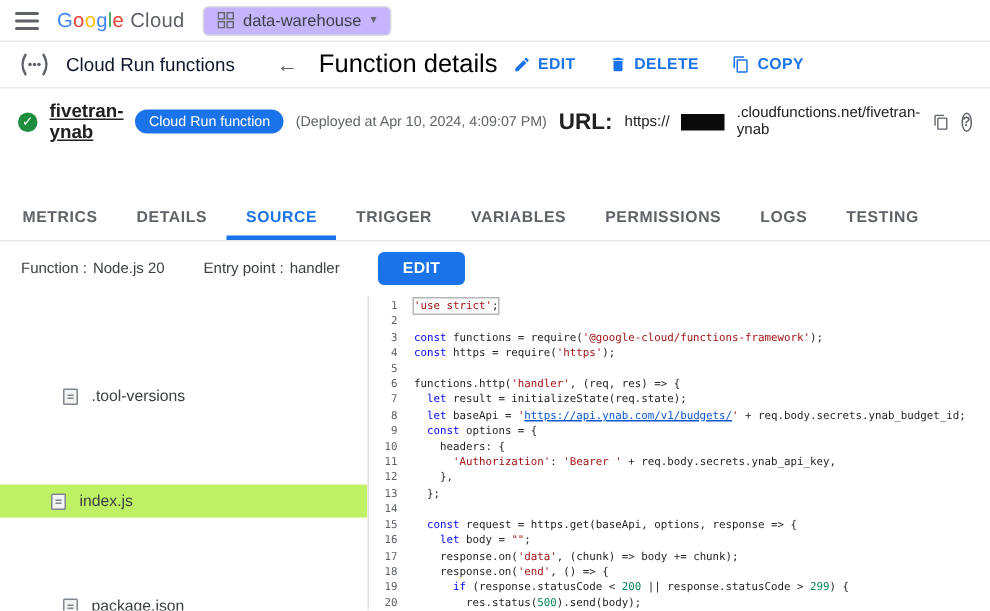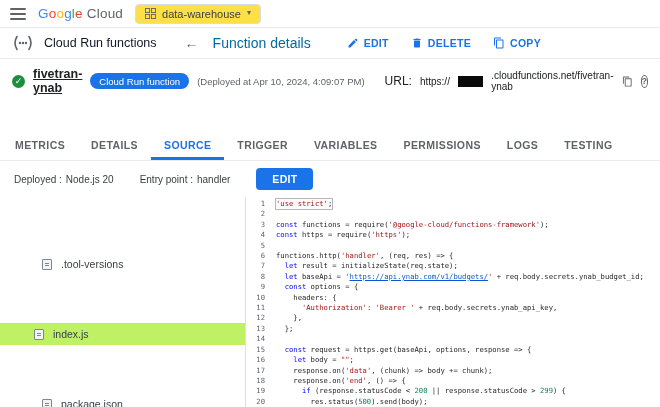--- a/index.html
+++ b/index.html
@@ -6,39 +6,39 @@
   html,body { width:660px; height:407px; overflow:hidden; }
   body { font-family:"Liberation Sans", sans-serif; background:#fff; color:#202124; font-size:12px; }
   .screen { width:660px; height:407px; display:flex; flex-direction:column; }
 
   
   .topbar { height:28px; display:flex; align-items:center; gap:12px; padding:0 10px; border-bottom:1px solid #e8eaed; flex:0 0 auto; }
   .hamburger { width:16px; height:12px; display:flex; flex-direction:column; justify-content:space-between; cursor:pointer; }
   .hamburger i { display:block; height:2px; background:#5f6368; border-radius:1px; }
   .logo { display:flex; align-items:center; gap:4px; font-size:13.5px; font-weight:500; letter-spacing:.2px; }
   .cloud-text { color:#5f6368; }
-  .project-btn { display:flex; align-items:flex-start; gap:6px; border:1px solid #dadce0; border-radius:4px; padding:3px 9px; font-size:11px; color:#3c4043; background:#fde047; cursor:pointer; }
+  .project-btn { display:flex; align-items:flex-start; gap:6px; border:1px solid #dadce0; border-radius:4px; padding:3px 9px; font-size:11px; color:#3c4043; background:#c4b5fd; cursor:pointer; }
   .caret { font-size:8px; color:#5f6368; }
 
   
   .header2 { height:31px; display:flex; align-items:center; gap:10px; padding:0 12px; border-bottom:1px solid #e8eaed; flex:0 0 auto; }
   .product-name { font-size:12.5px; color:#0f172a; margin-right:14px; white-space:nowrap; }
   .back-arrow { font-size:14px; color:#5f6368; cursor:pointer; padding:0 4px; }
-  .page-title { font-size:14px; color:#0369a1; margin-right:26px; }
+  .page-title { font-size:17px; color:#000000; }
   .hdr-actions { display:flex; gap:22px; align-items:center; }
   .hdr-action { display:flex; align-items:center; gap:5px; color:#1a73e8; font-size:10.5px; font-weight:600; letter-spacing:.3px; cursor:pointer; background:none; border:none; font-family:inherit; }
   .hdr-action svg { display:block; }
 
   
   .fn-header { height:44px; display:flex; align-items:center; gap:8px; padding:0 12px; flex:0 0 auto; }
   .check-circle { width:13px; height:13px; border-radius:50%; background:#1e8e3e; color:#fff; font-size:9px; display:flex; align-items:center; justify-content:center; flex:0 0 auto; }
   .fn-name { font-size:12.5px; font-weight:700;text-decoration:underline; }
   .badge { background:#1a73e8; color:#fff; font-size:9.5px; font-weight:500; padding:2.5px 9px; border-radius:10px; white-space:nowrap; }
   .deployed { color:#5f6368; font-size:9.5px; white-space:nowrap; }
-  .url-label { font-size:12px; font-weight:400; margin-left:12px; }
+  .url-label { font-size:15px; font-weight:700; margin-left:0; }
   .url-part { font-size:10px; }
   .redaction { width:148px; height:11px; background:#0a0a0a; display:inline-block; }
   .mini-icon { color:#5f6368; cursor:pointer; display:flex; align-items:center; }
   .help-circle { width:13px; height:13px; border:1.3px solid #5f6368; border-radius:50%; color:#5f6368; font-size:9px; font-weight:700; display:flex; align-items:center; justify-content:center; cursor:pointer; }
 
   
   .tabs { display:flex; border-bottom:1px solid #e8eaed; padding-left:2px; flex:0 0 auto;margin-top:28px; }
   .tab { padding:8px 13px 6px; font-size:10.5px; font-weight:600; letter-spacing:.4px; color:#5f6368; cursor:pointer; border-bottom:3px solid transparent; }
   .tab.active { color:#1a73e8; border-bottom-color:#1a73e8; }
 
@@ -151,21 +151,21 @@
       <div class="tab active">SOURCE</div>
       <div class="tab">TRIGGER</div>
       <div class="tab">VARIABLES</div>
       <div class="tab">PERMISSIONS</div>
       <div class="tab">LOGS</div>
       <div class="tab">TESTING</div>
     </div>
 
   <div class="src-toolbar">
     <span class="kv">
-      <span class="k">Deployed :</span>
+      <span class="k">Function :</span>
       <span>Node.js 20</span>
     </span>
     <span class="kv">
       <span class="k">Entry point :</span>
       <span>handler</span>
     </span>
     <button class="edit-btn">EDIT</button>
   </div>
 
   <div class="main">

